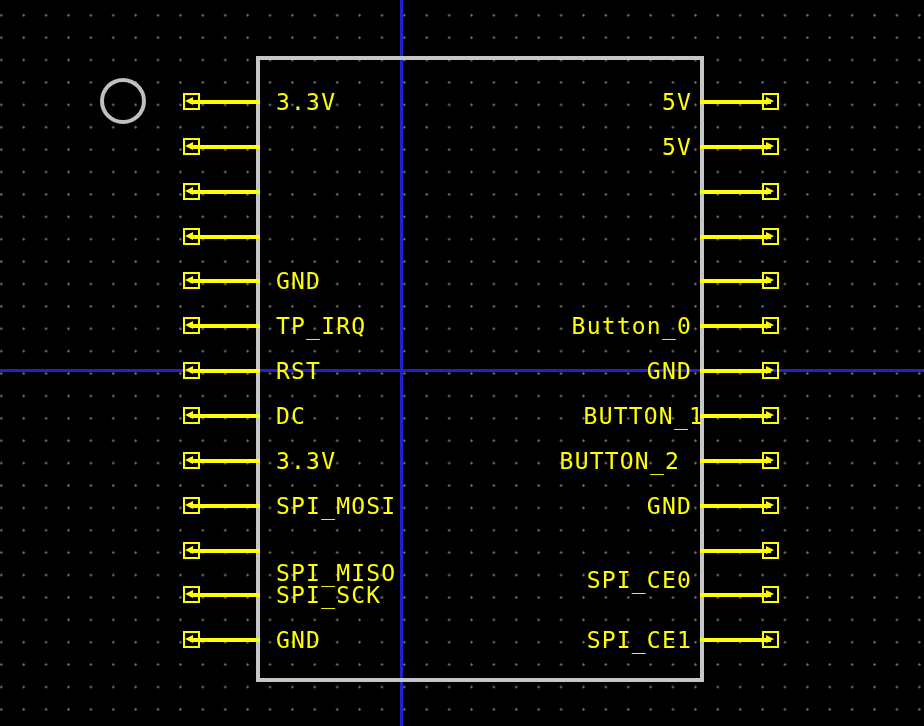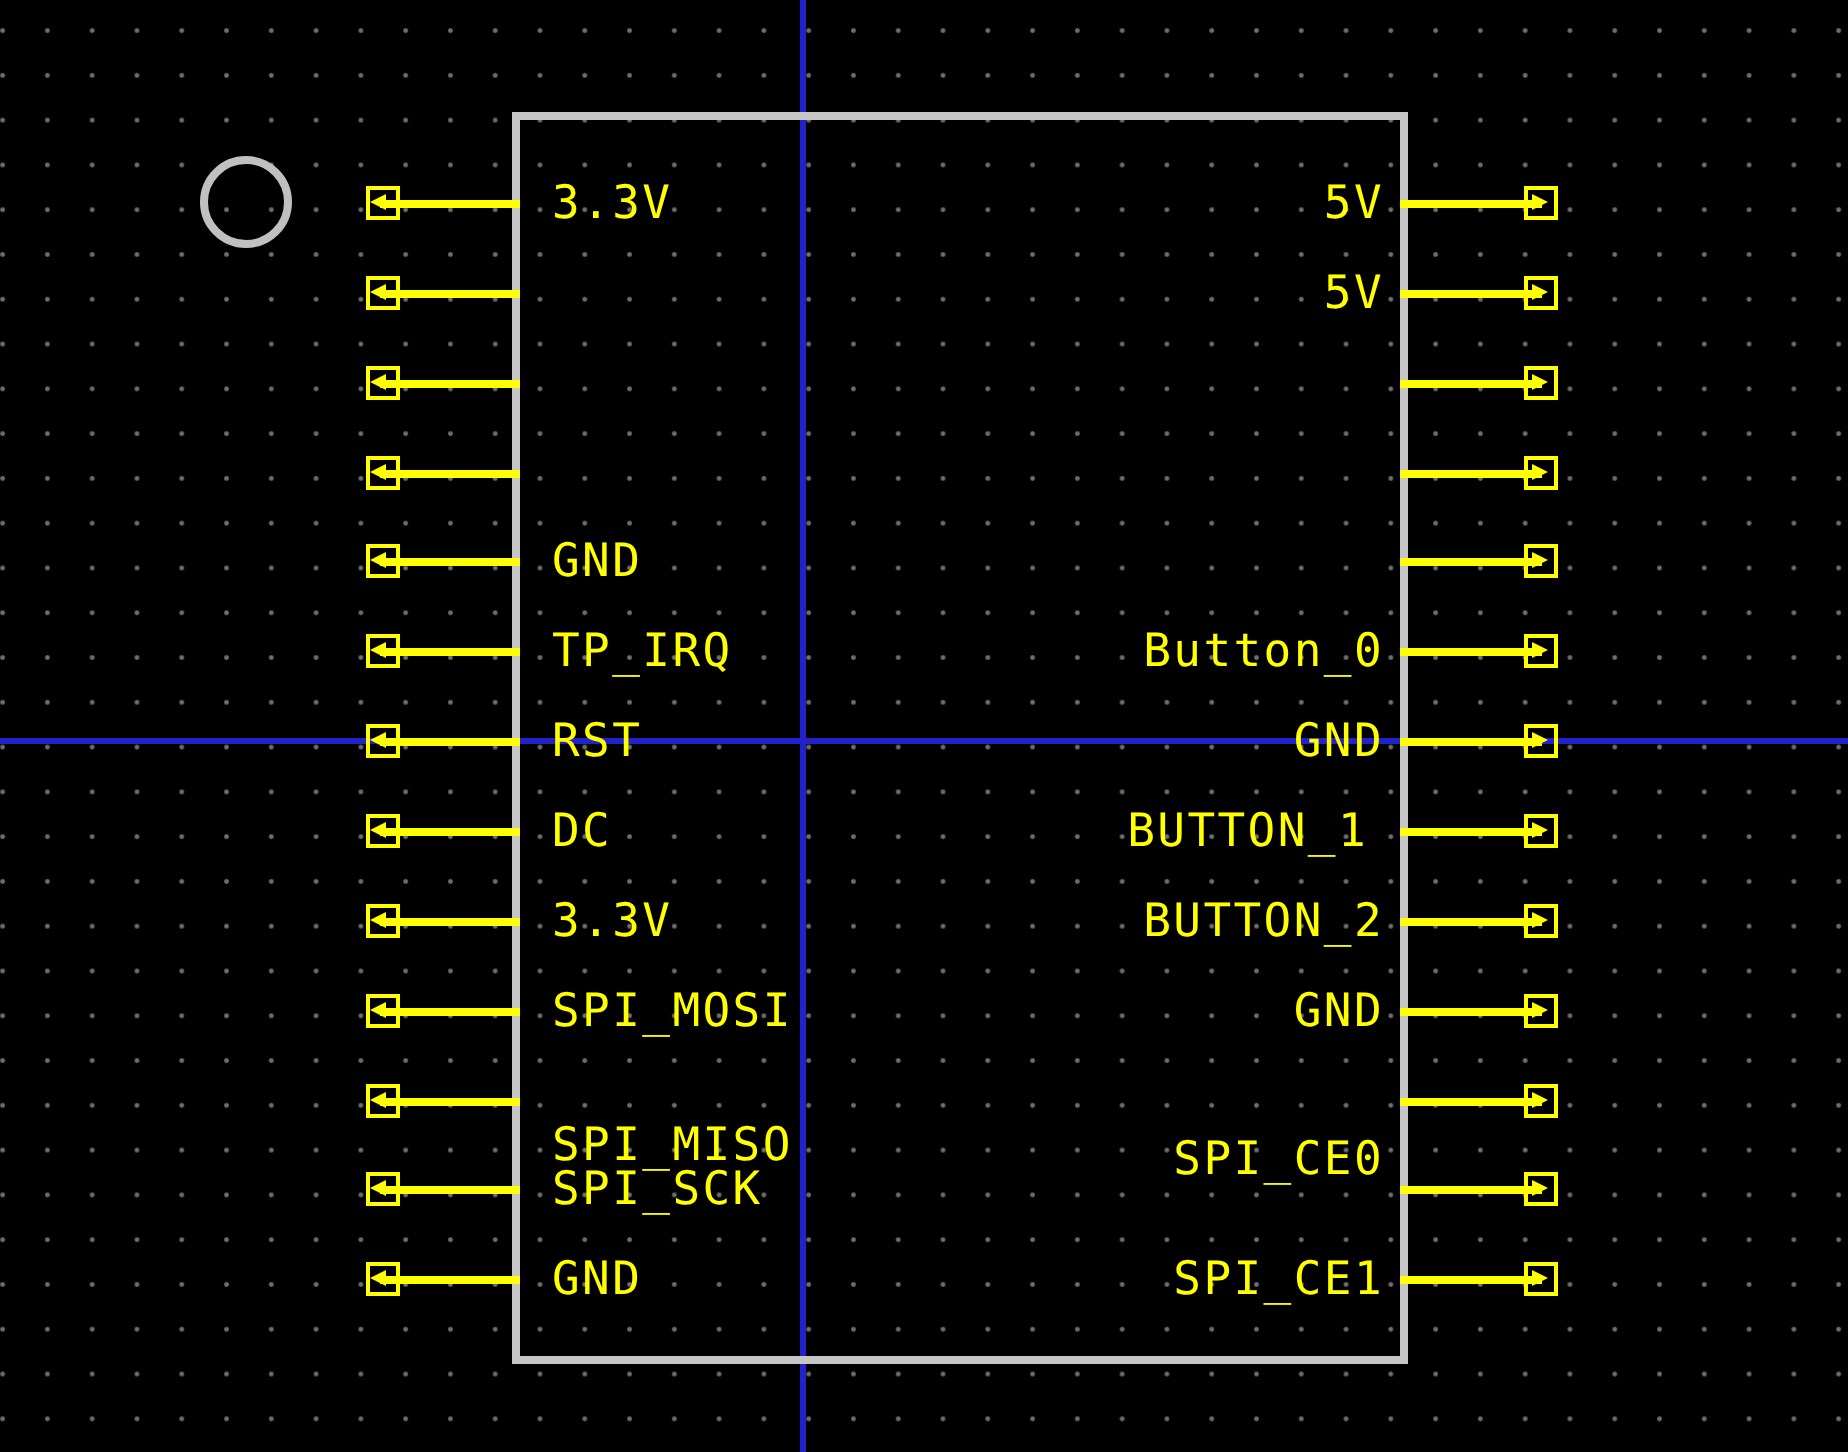--- a/index.html
+++ b/index.html
@@ -159,26 +159,26 @@
       <div class="pin-label right" style="top: 310px; right: 232px;">Button_0</div>
       <div class="pin-wire" style="top: 369px; left: 700px; width: 71px;"></div>
       <div class="pin-endpoint" style="top: 362px; left: 762px;">
         <div class="tri tri-right"></div>
       </div>
       <div class="pin-label right" style="top: 355px; right: 232px;">GND</div>
       <div class="pin-wire" style="top: 414px; left: 700px; width: 71px;"></div>
       <div class="pin-endpoint" style="top: 407px; left: 762px;">
         <div class="tri tri-right"></div>
       </div>
-      <div class="pin-label right" style="top: 400px; right: 240px;">BUTTON_1</div>
+      <div class="pin-label right" style="top: 400px; right: 220px;">BUTTON_1</div>
       <div class="pin-wire" style="top: 459px; left: 700px; width: 71px;"></div>
       <div class="pin-endpoint" style="top: 452px; left: 762px;">
         <div class="tri tri-right"></div>
       </div>
-      <div class="pin-label right" style="top: 445px; right: 232px;">BUTTON_2</div>
+      <div class="pin-label right" style="top: 445px; right: 244px;">BUTTON_2</div>
       <div class="pin-wire" style="top: 504px; left: 700px; width: 71px;"></div>
       <div class="pin-endpoint" style="top: 497px; left: 762px;">
         <div class="tri tri-right"></div>
       </div>
       <div class="pin-label right" style="top: 490px; right: 232px;">GND</div>
       <div class="pin-wire" style="top: 549px; left: 700px; width: 71px;"></div>
       <div class="pin-endpoint" style="top: 542px; left: 762px;">
         <div class="tri tri-right"></div>
       </div>
       <div class="pin-wire" style="top: 593px; left: 700px; width: 71px;"></div>

